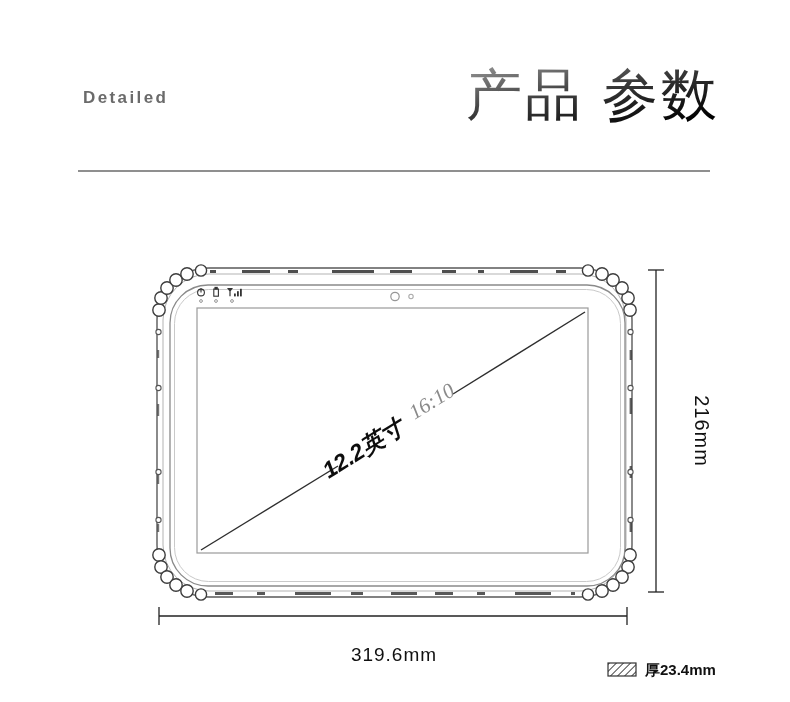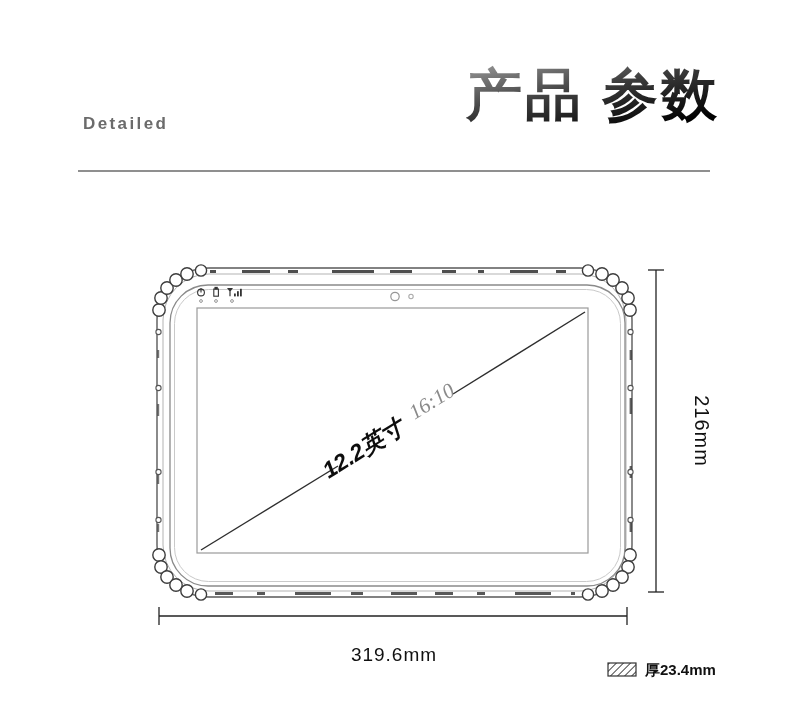--- a/index.html
+++ b/index.html
@@ -17,29 +17,28 @@
   
   .subtitle {
     position: absolute;
     left: 83px;
     top: 88px;
     font-size: 17px;
     font-weight: 700;
     color: #6b6b6b;
     letter-spacing: 2.4px;
     line-height: 20px;
-    margin-top: 26px;
   }
 
   .title {
     position: absolute;
     right: 70px;
     top: 64px;
     font-size: 56px;
-    font-weight: 700;
+    font-weight: 400;
     line-height: 62px;
     letter-spacing: 3px;
     background: linear-gradient(168deg, #9a9a9a 0%, #3a3a3a 45%, #000000 90%);
     -webkit-background-clip: text;
     background-clip: text;
     color: transparent;
     white-space: nowrap;
   }
   .title .gap { display: inline-block; width: 18px; }
 

